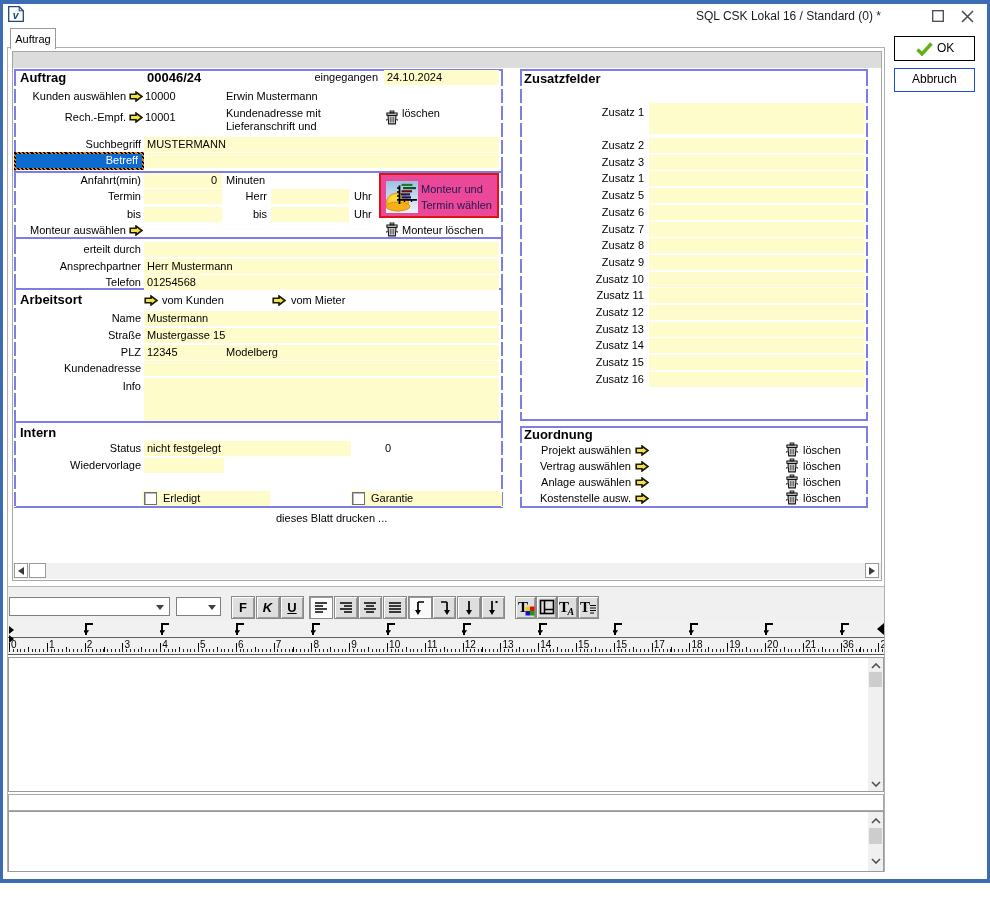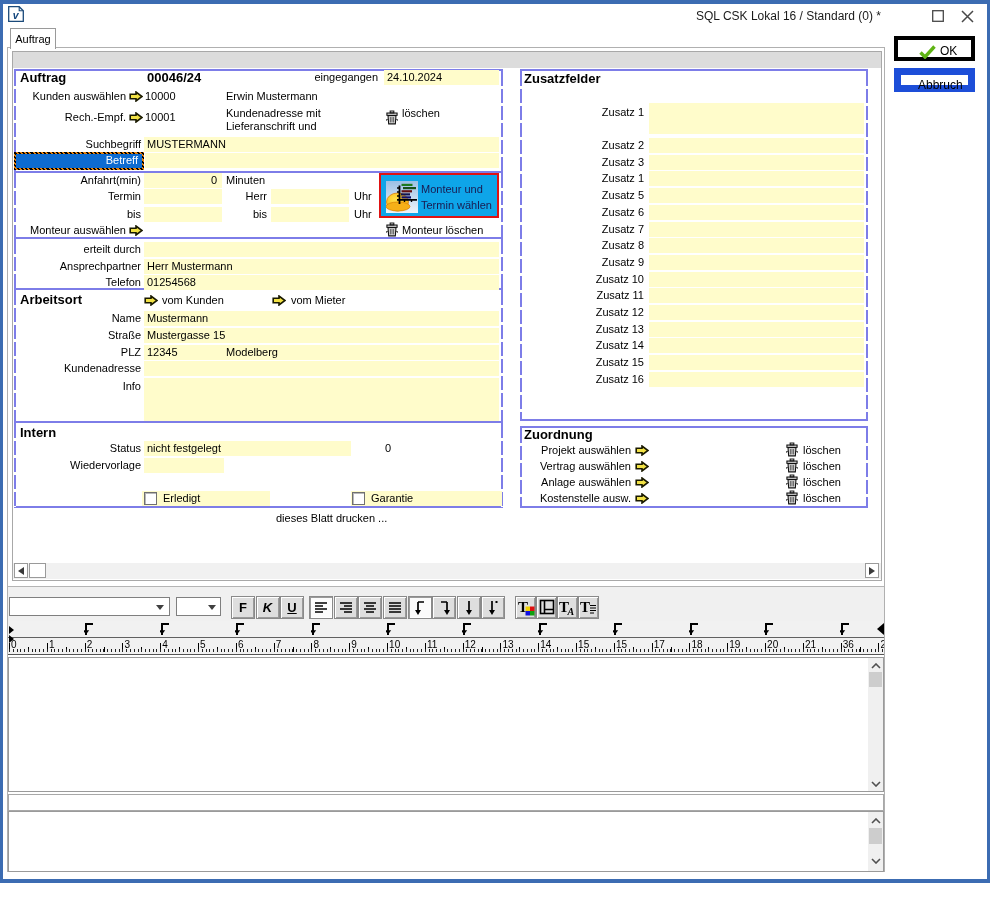--- a/index.html
+++ b/index.html
@@ -132,21 +132,21 @@
 
 <div class="lbl" style="left:20px;top:223px;width:106px">Monteur auswählen</div>
 <svg class="abs" style="left:129px;top:225px" width="14" height="11">
     <use href="#arr"></use>
   </svg>
 <svg class="abs" style="left:386px;top:222px" width="12" height="15">
     <use href="#trash"></use>
   </svg>
 <div class="txt" style="left:402px;top:223px">Monteur löschen</div>
 
-<div class="abs" style="left:379px;top:173px;width:120px;height:45px;border:2px solid #e01212;background:#0ea5e9">
+<div class="abs" style="left:379px;top:173px;width:120px;height:45px;border:2px solid #e01212;background:#ec4899">
   <svg class="abs" style="left:5px;top:6px" width="32" height="32" viewBox="0 0 32 32">
     <defs>
       <linearGradient id="gbg" x1="0" y1="0" x2="0" y2="1">
           <stop offset="0" stop-color="#9cc0e4"></stop>
           <stop offset="1" stop-color="#eef4fa"></stop>
         </linearGradient>
       <radialGradient id="gpie" cx="0.4" cy="0.35" r="0.85">
           <stop offset="0" stop-color="#ffe14a"></stop>
           <stop offset="0.55" stop-color="#fbbf1b"></stop>
           <stop offset="1" stop-color="#ef9708"></stop>
@@ -274,27 +274,27 @@
 <svg class="abs" style="left:635px;top:493px" width="14" height="11">
     <use href="#arr"></use>
   </svg>
 <svg class="abs" style="left:786px;top:490px" width="12" height="15">
     <use href="#trash"></use>
   </svg>
 <div class="txt" style="left:803px;top:491px">löschen</div>
 
 <div class="txt" style="left:276px;top:511px">dieses Blatt drucken ...</div>
 
-<div class="abs" style="left:894px;top:36px;width:81px;height:25px;border:4px solid #000000;background:#fff">
+<div class="abs" style="left:894px;top:36px;width:81px;height:25px;border:1px solid #000000;background:#fff">
   <svg class="abs" style="left:21px;top:5px" width="17" height="14" viewBox="0 0 17 14">
       <path d="M1.5,7.5 L6,12 L15.5,1.5" fill="none" stroke="#5fb414" stroke-width="3.4"></path>
     </svg>
   <div class="txt" style="left:42px;top:4px;font-size:12px">OK</div>
 </div>
-<div class="abs" style="left:894px;top:68px;width:81px;height:24px;border:7px solid #1d4ed8;background:#fff">
+<div class="abs" style="left:894px;top:68px;width:81px;height:24px;border:1px solid #1d4ed8;background:#fff">
   <div class="txt" style="left:17px;top:3px;font-size:12px">Abbruch</div>
 </div>
 
 <div class="abs" style="left:8px;top:586px;width:876px;height:35px;background:#f0f0f0;border-top:1px solid #b4b4b4"></div>
 
 <div class="abs" style="left:9px;top:597px;width:161px;height:19px;background:#fff;border:1px solid #7f7f7f"></div>
 <svg class="abs" style="left:156px;top:605px" width="8" height="5" viewBox="0 0 8 5">
     <path d="M0,0 H8 L4,5 Z" fill="#404040"></path>
   </svg>
 <div class="abs" style="left:176px;top:597px;width:45px;height:19px;background:#fff;border:1px solid #7f7f7f"></div>

